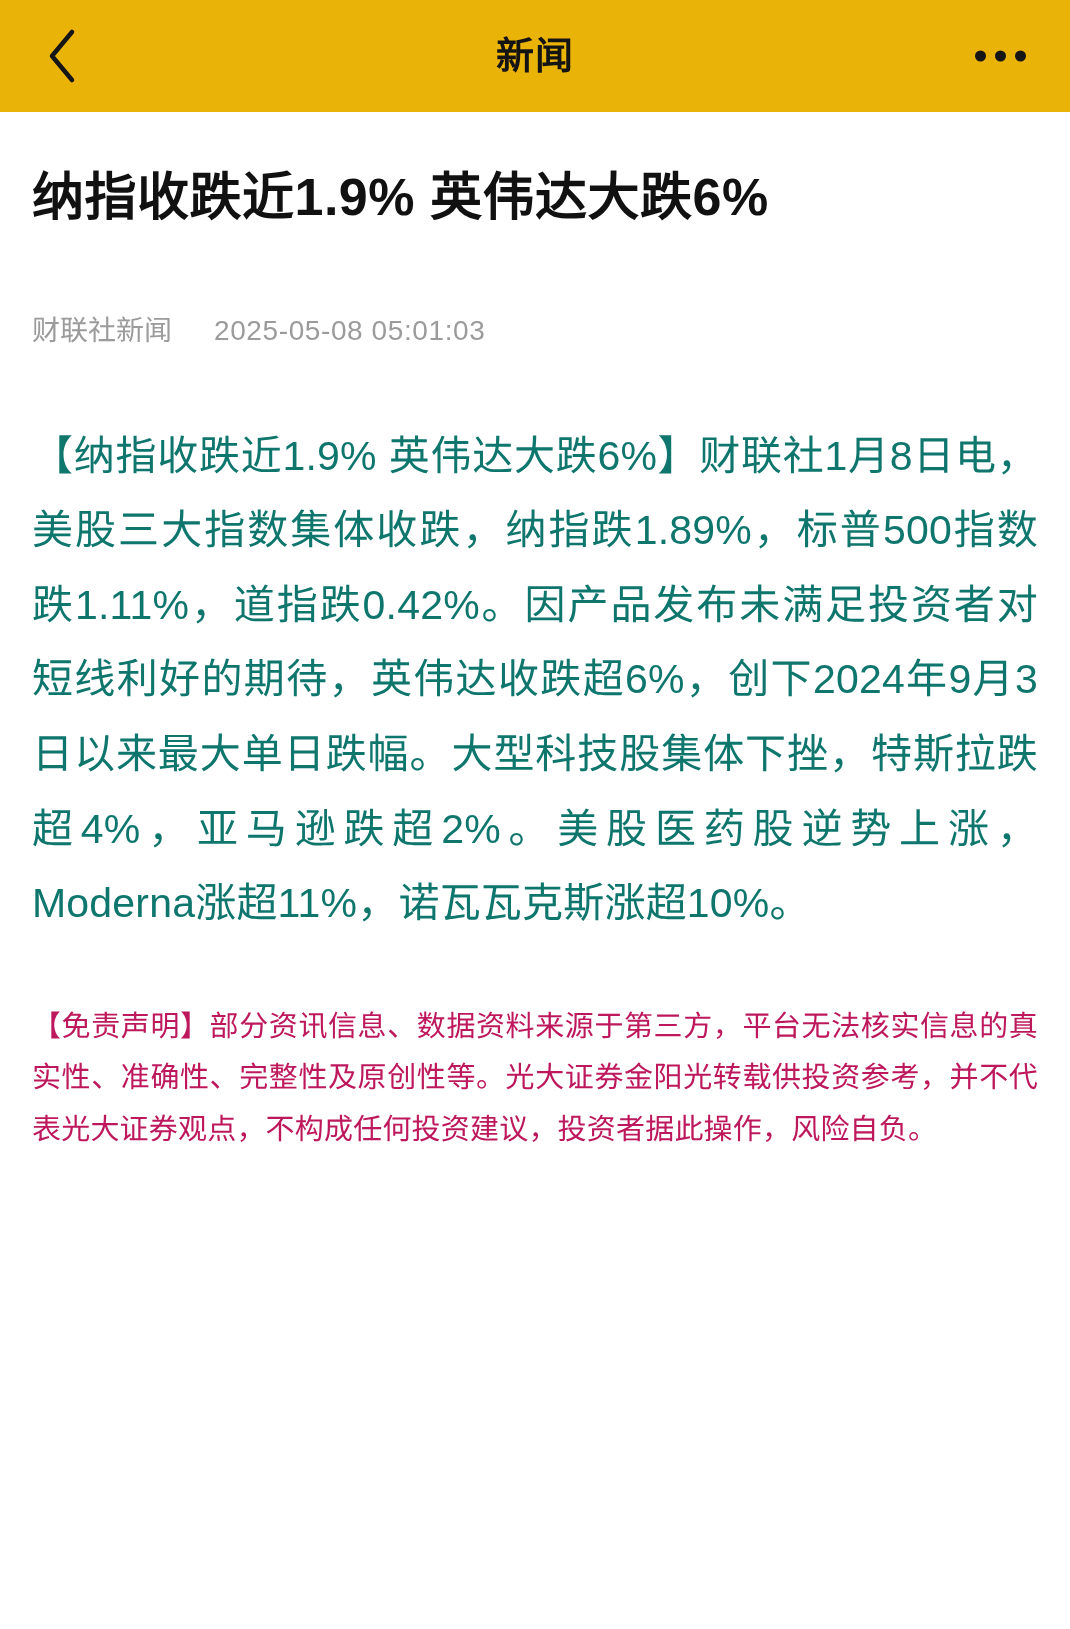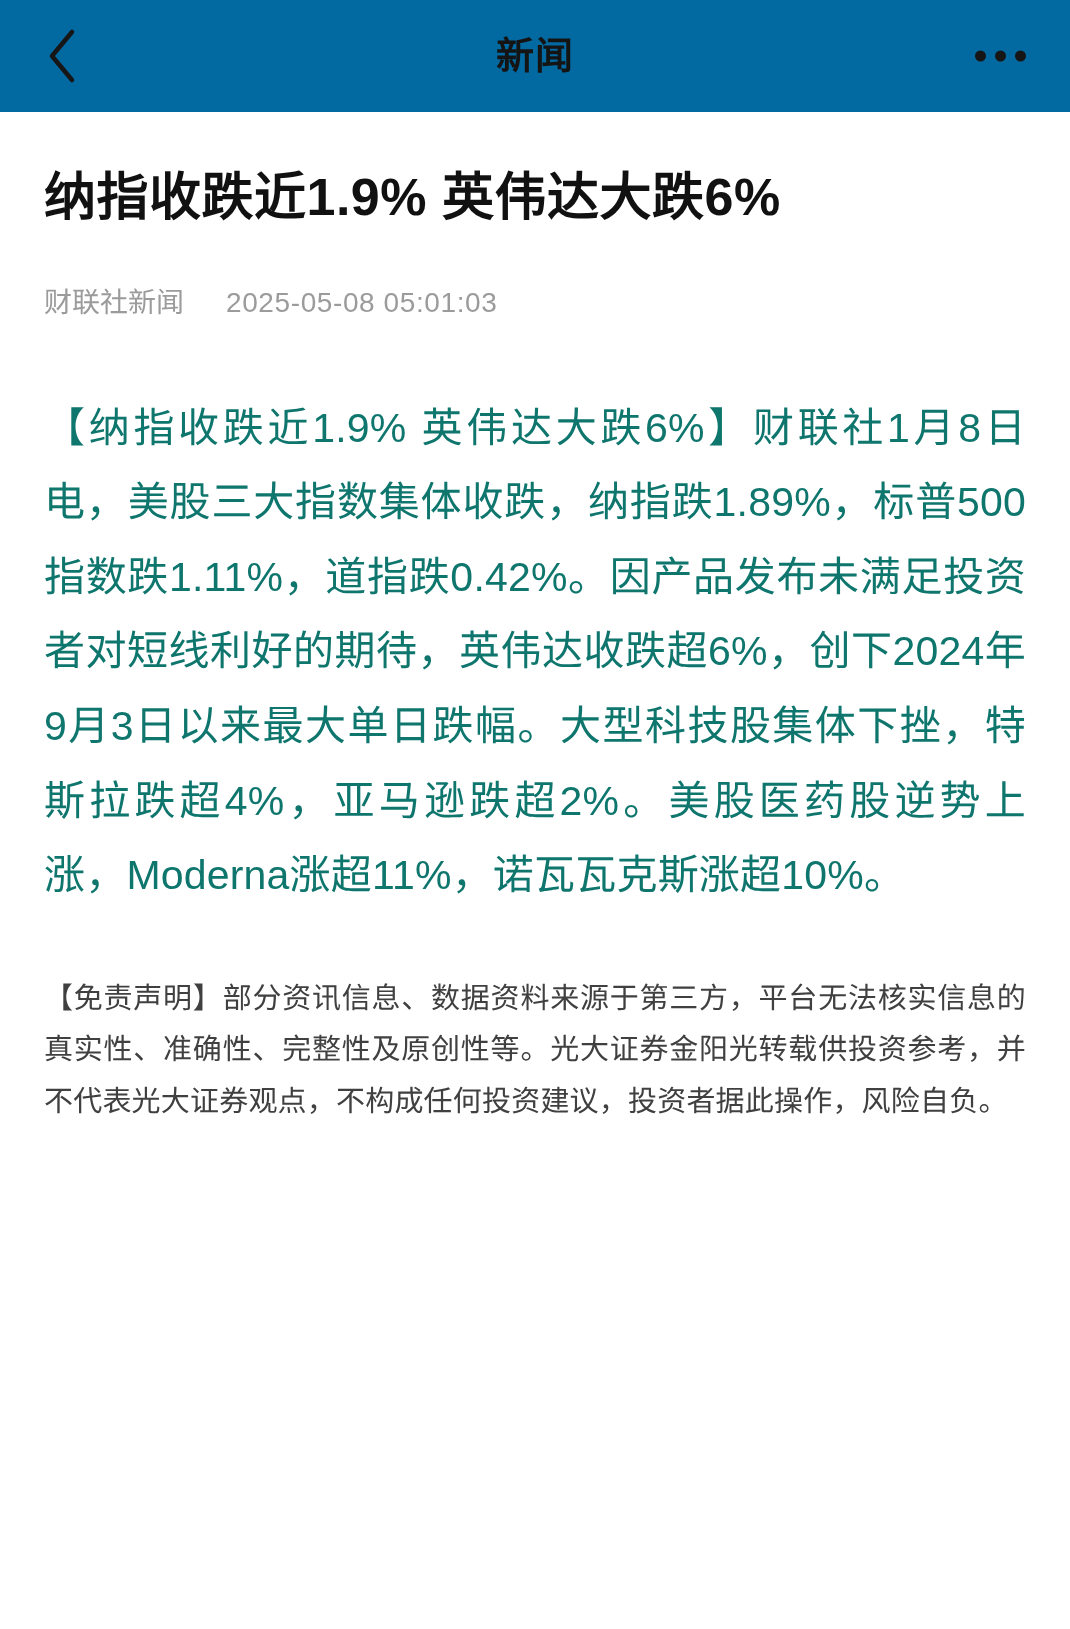--- a/index.html
+++ b/index.html
@@ -16,21 +16,21 @@
     position: relative;
   }
 
   
   .navbar {
     position: relative;
     height: 112px;
     display: flex;
     align-items: center;
     justify-content: center;
-    background: #0369a1;
+    background: #eab308;
   }
   .nav-back {
     position: absolute;
     left: 36px;
     top: 50%;
     transform: translateY(-50%);
     width: 52px;
     height: 52px;
     display: flex;
     align-items: center;
@@ -59,33 +59,33 @@
   .nav-more .dot {
     width: 11px;
     height: 11px;
     border-radius: 50%;
     background: #161616;
     display: block;
   }
 
   
   .article {
-    padding: 0 44px;
+    padding: 0 32px;
     box-sizing: border-box;
   }
   .headline {
     margin: 52px 0 0 0;
     font-size: 52px;
     line-height: 1.28;
     font-weight: 700;
     color: #111111;
     letter-spacing: 0.5px;
   }
   .meta {
-    margin-top: 58px;
+    margin-top: 86px;
     display: flex;
     align-items: flex-end;
     gap: 42px;
     color: #9b9b9b;
     font-size: 28px;
     line-height: 1;
   }
   .meta .source { color: #9b9b9b; }
   .meta .timestamp { color: #9b9b9b; letter-spacing: 0.6px; }
 
@@ -96,21 +96,21 @@
     color: #0f766e;
     text-align: justify;
     text-indent: 0;
     letter-spacing: 0.2px;
   }
 
   .disclaimer {
     margin-top: 60px;
     font-size: 29px;
     line-height: 1.78;
-    color: #404040;
+    color: #be185d;
     text-align: justify;
     letter-spacing: 0.2px;
   }
 </style>
 </head>
 <body>
 
 <div class="navbar">
   <div class="nav-back">
     <span>

